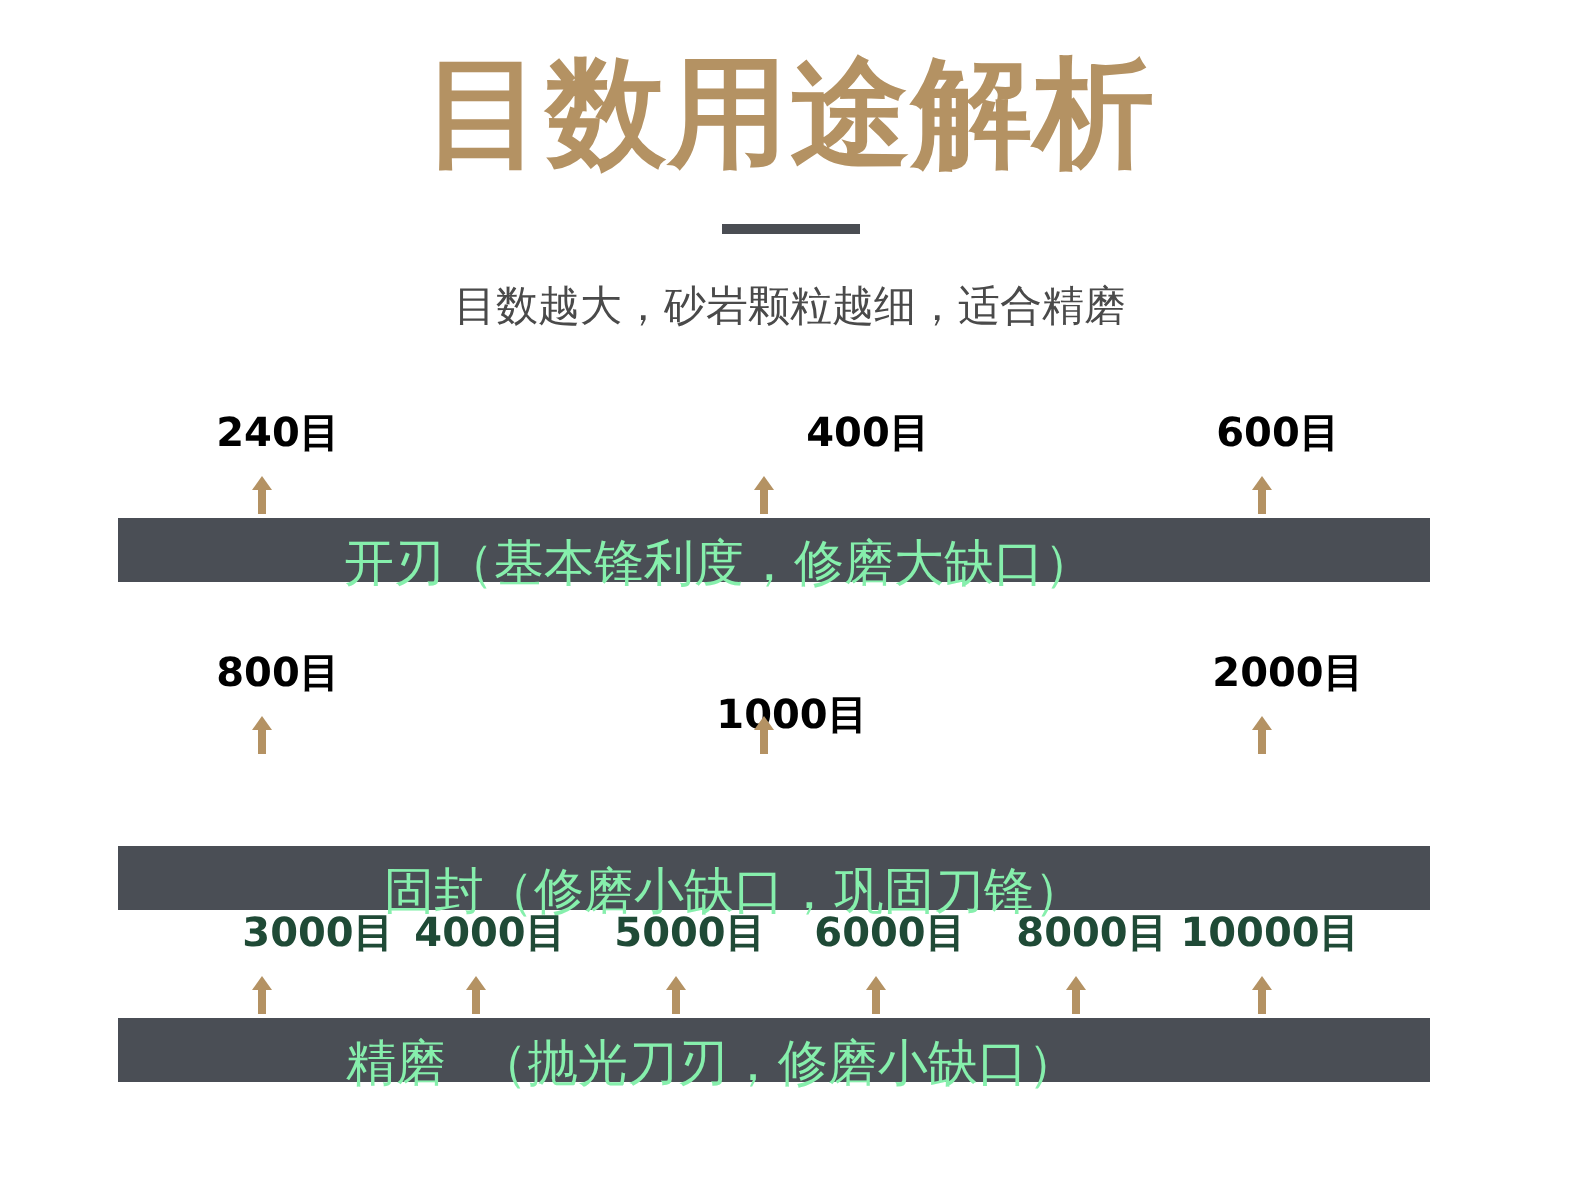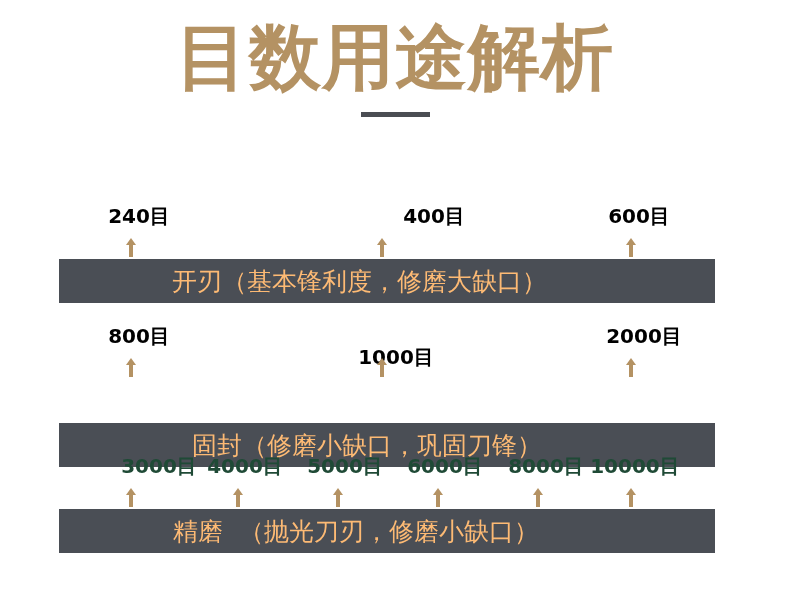--- a/index.html
+++ b/index.html
@@ -8,21 +8,21 @@
       background: #ffffff;
       overflow: hidden;
       font-family: "DejaVu Sans", "Liberation Sans", sans-serif;
     }
     .page { position: relative; width: 790px; height: 589px; }
 
     .title {
       position: absolute;
       left: 0; top: 22px; width: 790px;
       text-align: center;
-      font-size: 72px;
+      font-size: 60px;
       font-weight: bold;
       color: #b49263;
       letter-spacing: 1px;
       line-height: 70px;
     }
     .divider {
       position: absolute;
       left: 361px; top: 112px;
       width: 69px; height: 5px;
       background: #4a4d53;
@@ -59,36 +59,37 @@
       border-bottom: 7px solid #b49263;
     }
     .arrow .shaft {
       width: 4px; height: 12px;
       margin-left: 3px;
       background: #b49263;
     }
 
     .bar {
       position: absolute;
-      left: 59px; width: 656px; height: 44px;
+      left: 59px; width: 656px; height: 32px;
       background: #4a4e55;
-      color: #fdba74;
+      color: #86efac;
       font-size: 25px;
       line-height: 46px;
       white-space: pre;
     }
     .bar span { position: absolute; top: 0; }
   </style>
 </head>
 <body>
 
 <div class="page">
 
   <div class="title">目数用途解析</div>
   <div class="divider"></div>
+  <div class="subtitle">目数越大，砂岩颗粒越细，适合精磨</div>
 
   <div>
     <div class="label dark" style="left:139px; top:204px;">240目</div>
     <div class="label dark" style="left:390px; top:204px;margin-left:44px;">400目</div>
     <div class="label dark" style="left:639px; top:204px;">600目</div>
 
     <div class="arrow" style="left:131px; top:238px;">
         <div class="head"></div>
         <div class="shaft"></div>
       </div>

